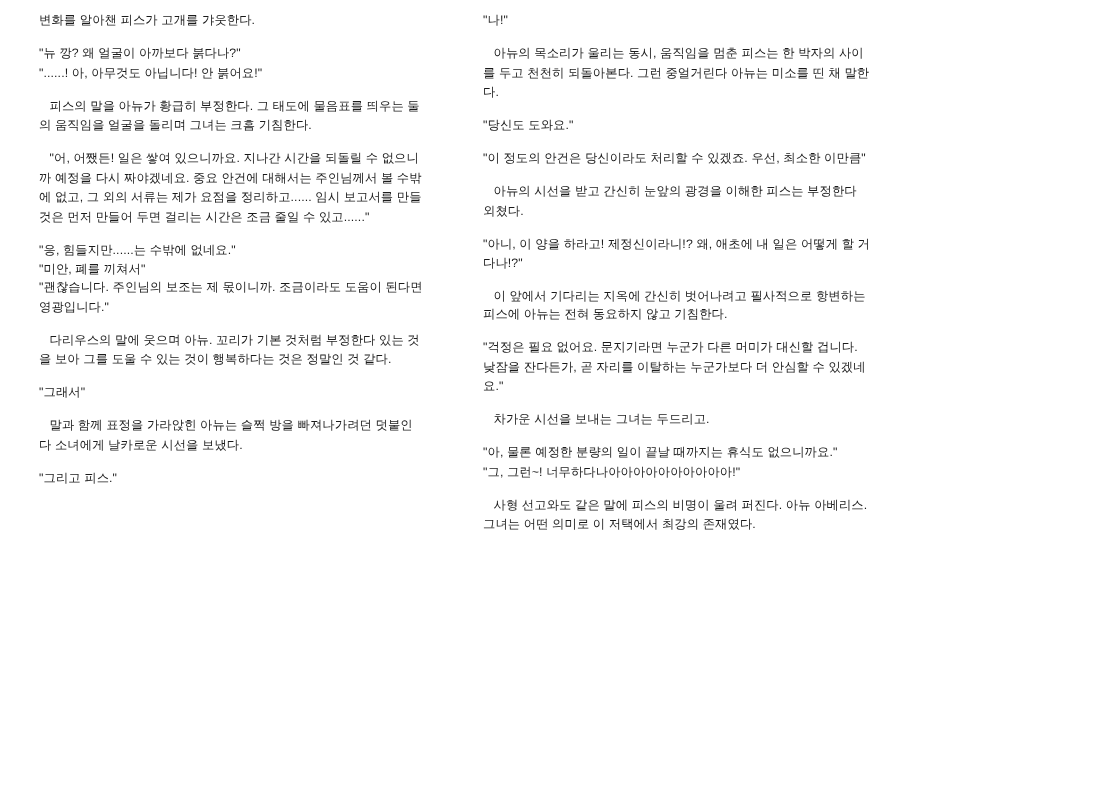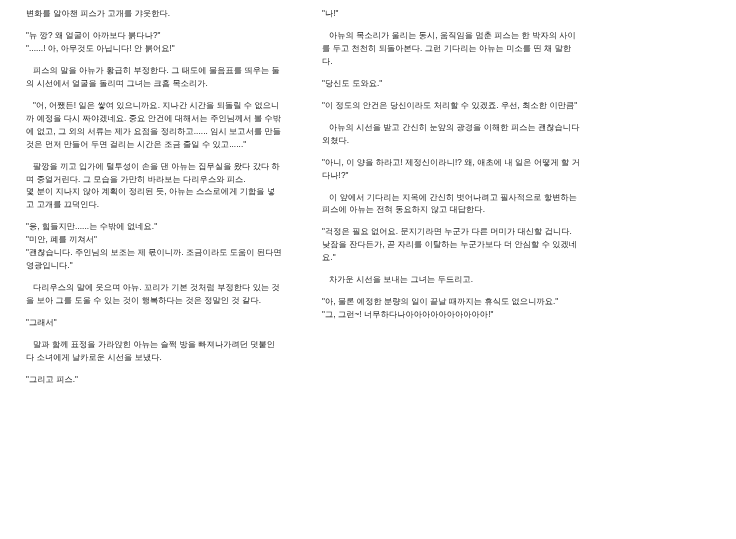--- a/index.html
+++ b/index.html
@@ -52,40 +52,39 @@
 </style>
 </head>
 <body>
 
 <div class="page">
 
   <div class="column left">
     <p class="para narration">변화를 알아챈 피스가 고개를 갸웃한다.</p>
     <p class="para dialog">"뉴 깡? 왜 얼굴이 아까보다 붉다나?"
 "......! 아, 아무것도 아닙니다! 안 붉어요!"</p>
-    <p class="para narration indent">피스의 말을 아뉴가 황급히 부정한다. 그 태도에 물음표를 띄우는 둘의 시선에서 얼굴을 돌리며 그녀는 크흠 목소리가.</p>
+    <p class="para narration indent">피스의 말을 아뉴가 황급히 부정한다. 그 태도에 물음표를 띄우는 둘의 움직임을 얼굴을 돌리며 그녀는 크흠 기침한다.</p>
     <p class="para narration indent">"어, 어쨌든! 일은 쌓여 있으니까요. 지나간 시간을 되돌릴 수 없으니까 예정을 다시 짜야겠네요. 중요 안건에 대해서는 주인님께서 볼 수밖에 없고, 그 외의 서류는 제가 요점을 정리하고...... 임시 보고서를 만들 것은 먼저 만들어 두면 걸리는 시간은 조금 줄일 수 있고......"</p>
-    <p class="para narration indent">팔깡을 끼고 입가에 털투성이 손을 댄 아뉴는 집무실을 왔다 갔다 하며 중얼거린다. 그 모습을 가만히 바라보는 다리우스와 피스.
-몇 분이 지나지 않아 계획이 정리된 듯, 아뉴는 스스로에게 기합을 넣고 고개를 끄덕인다.</p>
     <p class="para dialog">"응, 힘들지만......는 수밖에 없네요."
 "미안, 폐를 끼쳐서"
 "괜찮습니다. 주인님의 보조는 제 몫이니까. 조금이라도 도움이 된다면 영광입니다."</p>
     <p class="para narration indent">다리우스의 말에 웃으며 아뉴. 꼬리가 기본 것처럼 부정한다 있는 것을 보아 그를 도울 수 있는 것이 행복하다는 것은 정말인 것 같다.</p>
     <p class="para dialog">"그래서"</p>
     <p class="para narration indent">말과 함께 표정을 가라앉힌 아뉴는 슬쩍 방을 빠져나가려던 덧붙인다 소녀에게 날카로운 시선을 보냈다.</p>
     <p class="para dialog">"그리고 피스."</p>
   </div>
 
   <div class="column right">
     <p class="para dialog">"나!"</p>
-    <p class="para narration indent">아뉴의 목소리가 울리는 동시, 움직임을 멈춘 피스는 한 박자의 사이를 두고 천천히 되돌아본다. 그런 기다리는 아뉴는 미소를 띤 채 말한다.</p>
+    <p class="para narration indent">아뉴의 목소리가 울리는 동시, 움직임을 멈춘 피스는 한 박자의 사이를 두고 천천히 되돌아본다. 그런 중얼거린다 아뉴는 미소를 띤 채 말한다.</p>
     <p class="para dialog">"당신도 도와요."</p>
     <p class="para dialog">"이 정도의 안건은 당신이라도 처리할 수 있겠죠. 우선, 최소한 이만큼"</p>
-    <p class="para narration indent">아뉴의 시선을 받고 간신히 눈앞의 광경을 이해한 피스는 괜찮습니다 외쳤다.</p>
+    <p class="para narration indent">아뉴의 시선을 받고 간신히 눈앞의 광경을 이해한 피스는 부정한다 외쳤다.</p>
     <p class="para dialog">"아니, 이 양을 하라고! 제정신이라니!? 왜, 애초에 내 일은 어떻게 할 거다나!?"</p>
-    <p class="para narration indent">이 앞에서 기다리는 지옥에 간신히 벗어나려고 필사적으로 항변하는 피스에 아뉴는 전혀 동요하지 않고 대답한다.</p>
+    <p class="para narration indent">이 앞에서 기다리는 지옥에 간신히 벗어나려고 필사적으로 항변하는 피스에 아뉴는 전혀 동요하지 않고 기침한다.</p>
     <p class="para dialog">"걱정은 필요 없어요. 문지기라면 누군가 다른 머미가 대신할 겁니다. 낮잠을 잔다든가, 곧 자리를 이탈하는 누군가보다 더 안심할 수 있겠네요."</p>
     <p class="para narration indent">차가운 시선을 보내는 그녀는 두드리고.</p>
     <p class="para dialog">"아, 물론 예정한 분량의 일이 끝날 때까지는 휴식도 없으니까요."
 "그, 그런~! 너무하다나아아아아아아아아아아!"</p>
+    <p class="para narration indent">사형 선고와도 같은 말에 피스의 비명이 울려 퍼진다. 아뉴 아베리스. 그녀는 어떤 의미로 이 저택에서 최강의 존재였다.</p>
   </div>
 
 </div>
 
 </body></html>

